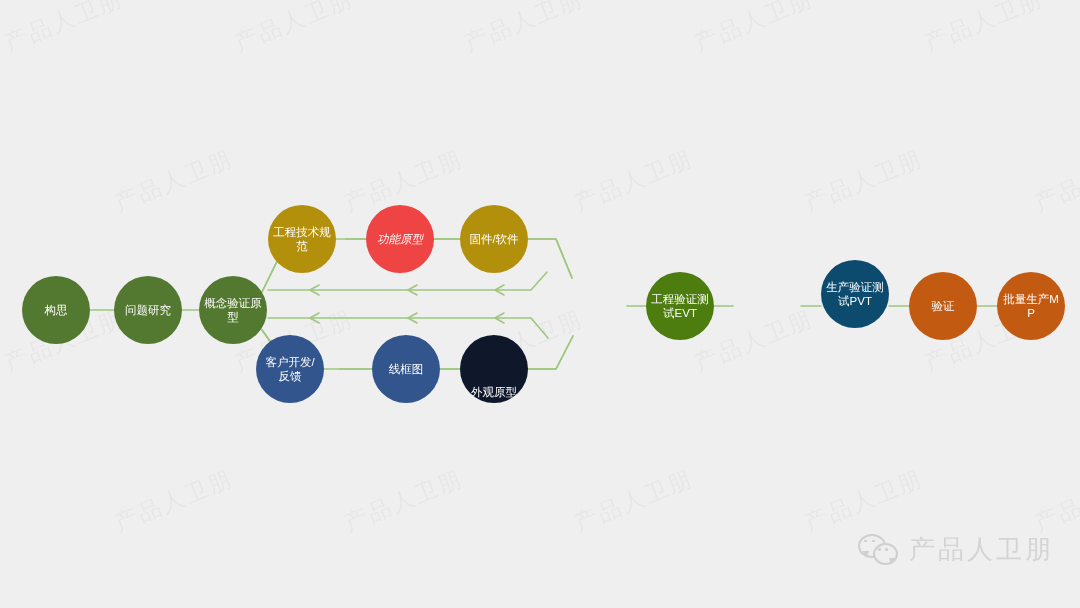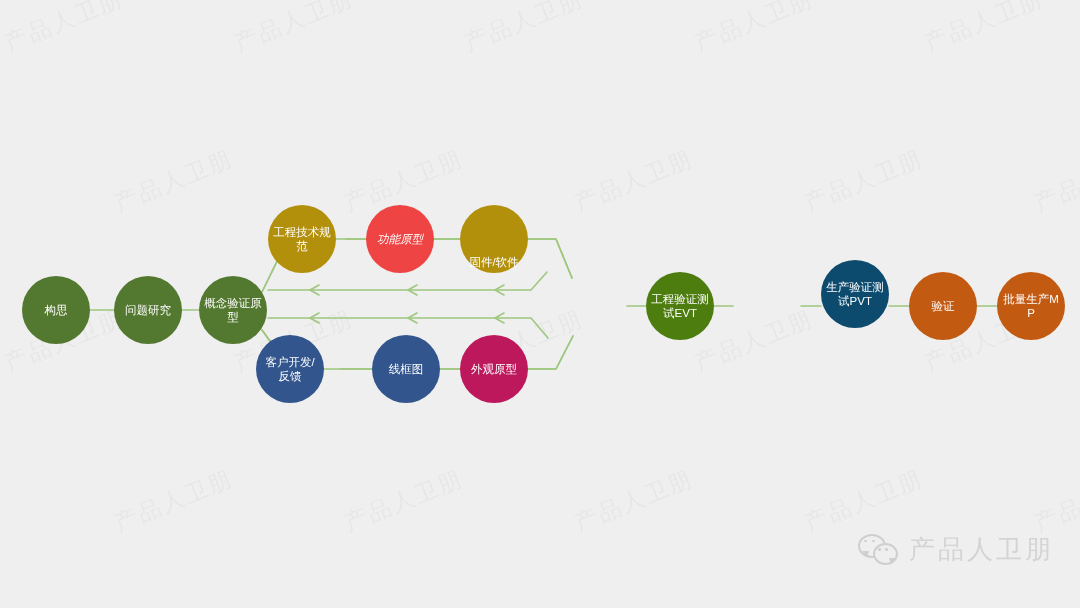--- a/index.html
+++ b/index.html
@@ -162,30 +162,30 @@
       </div>
       <div class="node" style="left: 199px; top: 276px; width: 68px; height: 68px; background: rgb(83, 120, 47);">
         <span class="lbl">概念验证原型</span>
       </div>
       <div class="node" style="left: 268px; top: 205px; width: 68px; height: 68px; background: rgb(179, 144, 12);">
         <span class="lbl">工程技术规范</span>
       </div>
       <div class="node" style="left: 366px; top: 205px; width: 68px; height: 68px; background: #ef4444; font-style: italic;">
         <span class="lbl">功能原型</span>
       </div>
-      <div class="node" style="left: 460px; top: 205px; width: 68px; height: 68px; background: rgb(179, 144, 12); align-items: flex-end;">
+      <div class="node" style="left: 460px; top: 205px; width: 68px; height: 68px; background: rgb(179, 144, 12);">
         <span class="lbl">固件/软件</span>
       </div>
       <div class="node" style="left: 256px; top: 335px; width: 68px; height: 68px; background: rgb(49, 85, 140);">
         <span class="lbl">客户开发/反馈</span>
       </div>
       <div class="node" style="left: 372px; top: 335px; width: 68px; height: 68px; background: rgb(49, 85, 140);">
         <span class="lbl">线框图</span>
       </div>
-      <div class="node" style="left: 460px; top: 335px; width: 68px; height: 68px; background: #be185d;">
+      <div class="node" style="left: 460px; top: 335px; width: 68px; height: 68px; background: #0f172a; align-items: flex-end;">
         <span class="lbl">外观原型</span>
       </div>
       <div class="node" style="left: 646px; top: 272px; width: 68px; height: 68px; background: #4d7c0f;">
         <span class="lbl">工程验证测试EVT</span>
       </div>
       <div class="node" style="left: 821px; top: 260px; width: 68px; height: 68px; background: #0c4a6e;">
         <span class="lbl">生产验证测试PVT</span>
       </div>
       <div class="node" style="left: 909px; top: 272px; width: 68px; height: 68px; background: rgb(194, 90, 18); font-family: Liberation Serif, serif;">
         <span class="lbl">验证</span>

